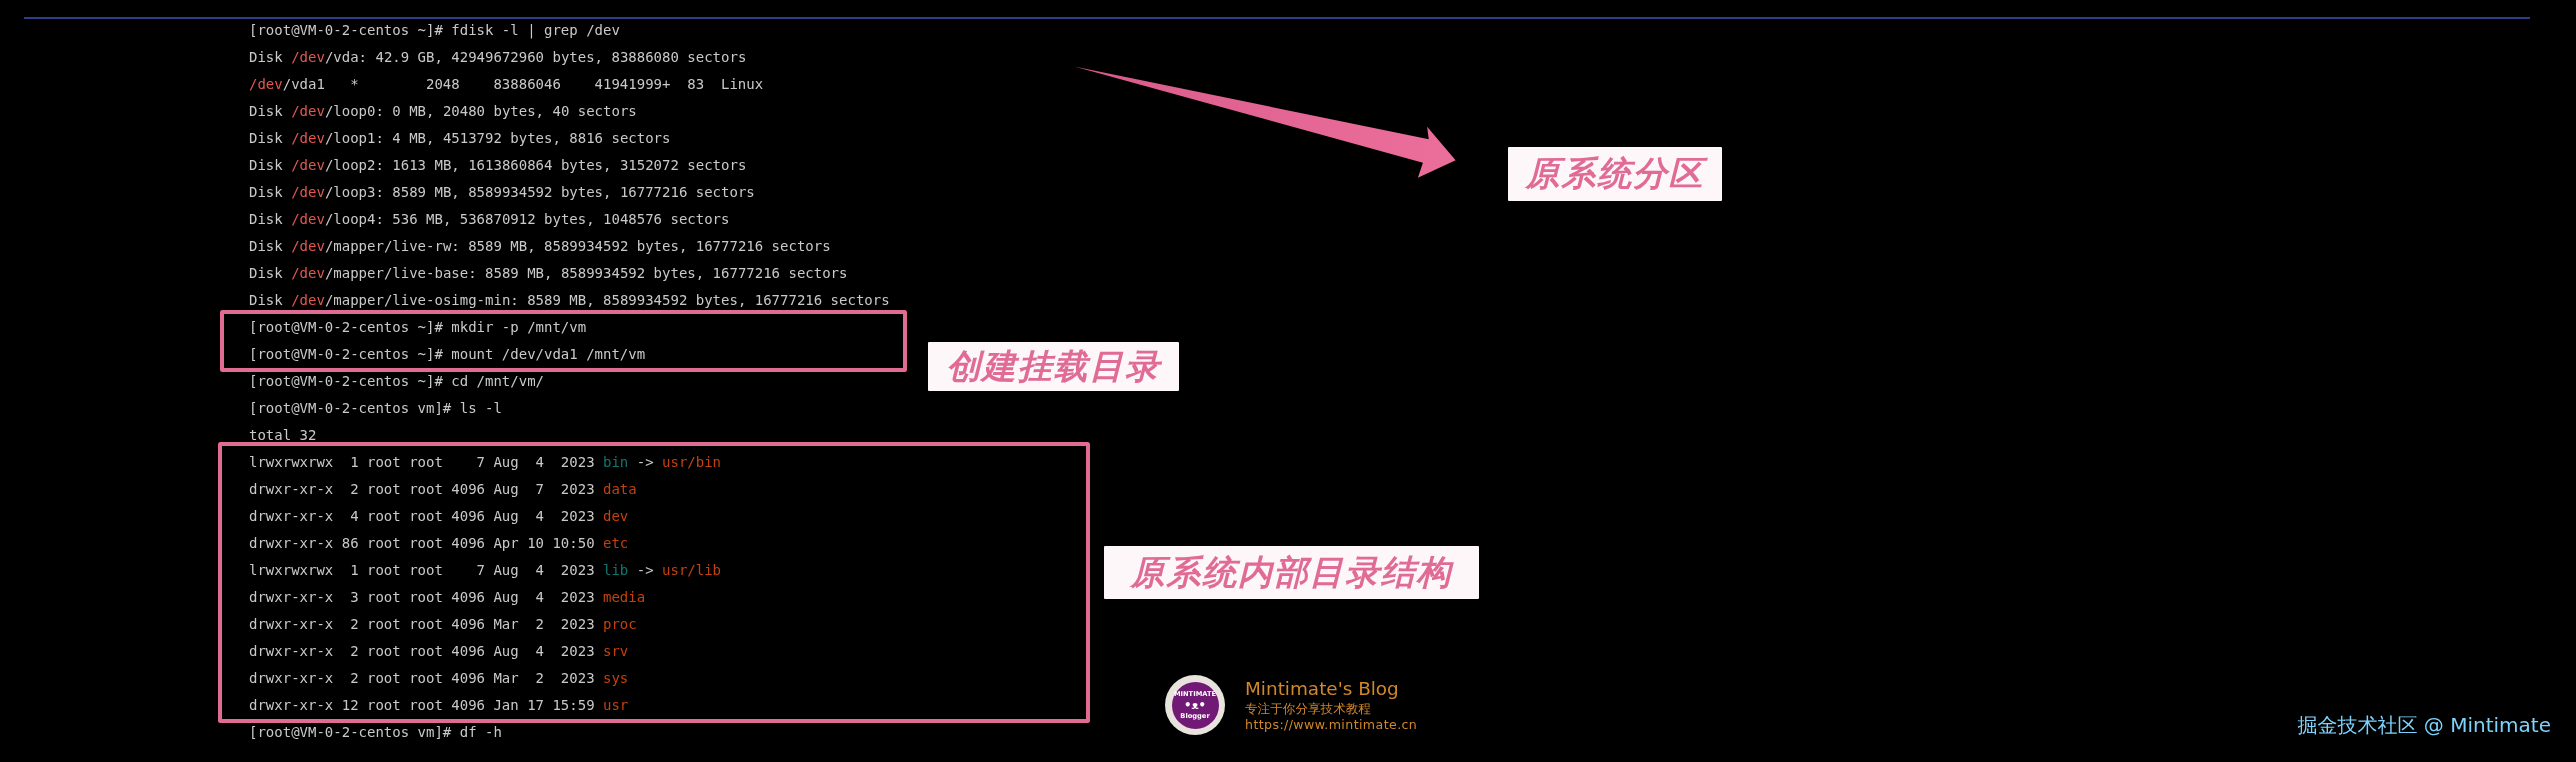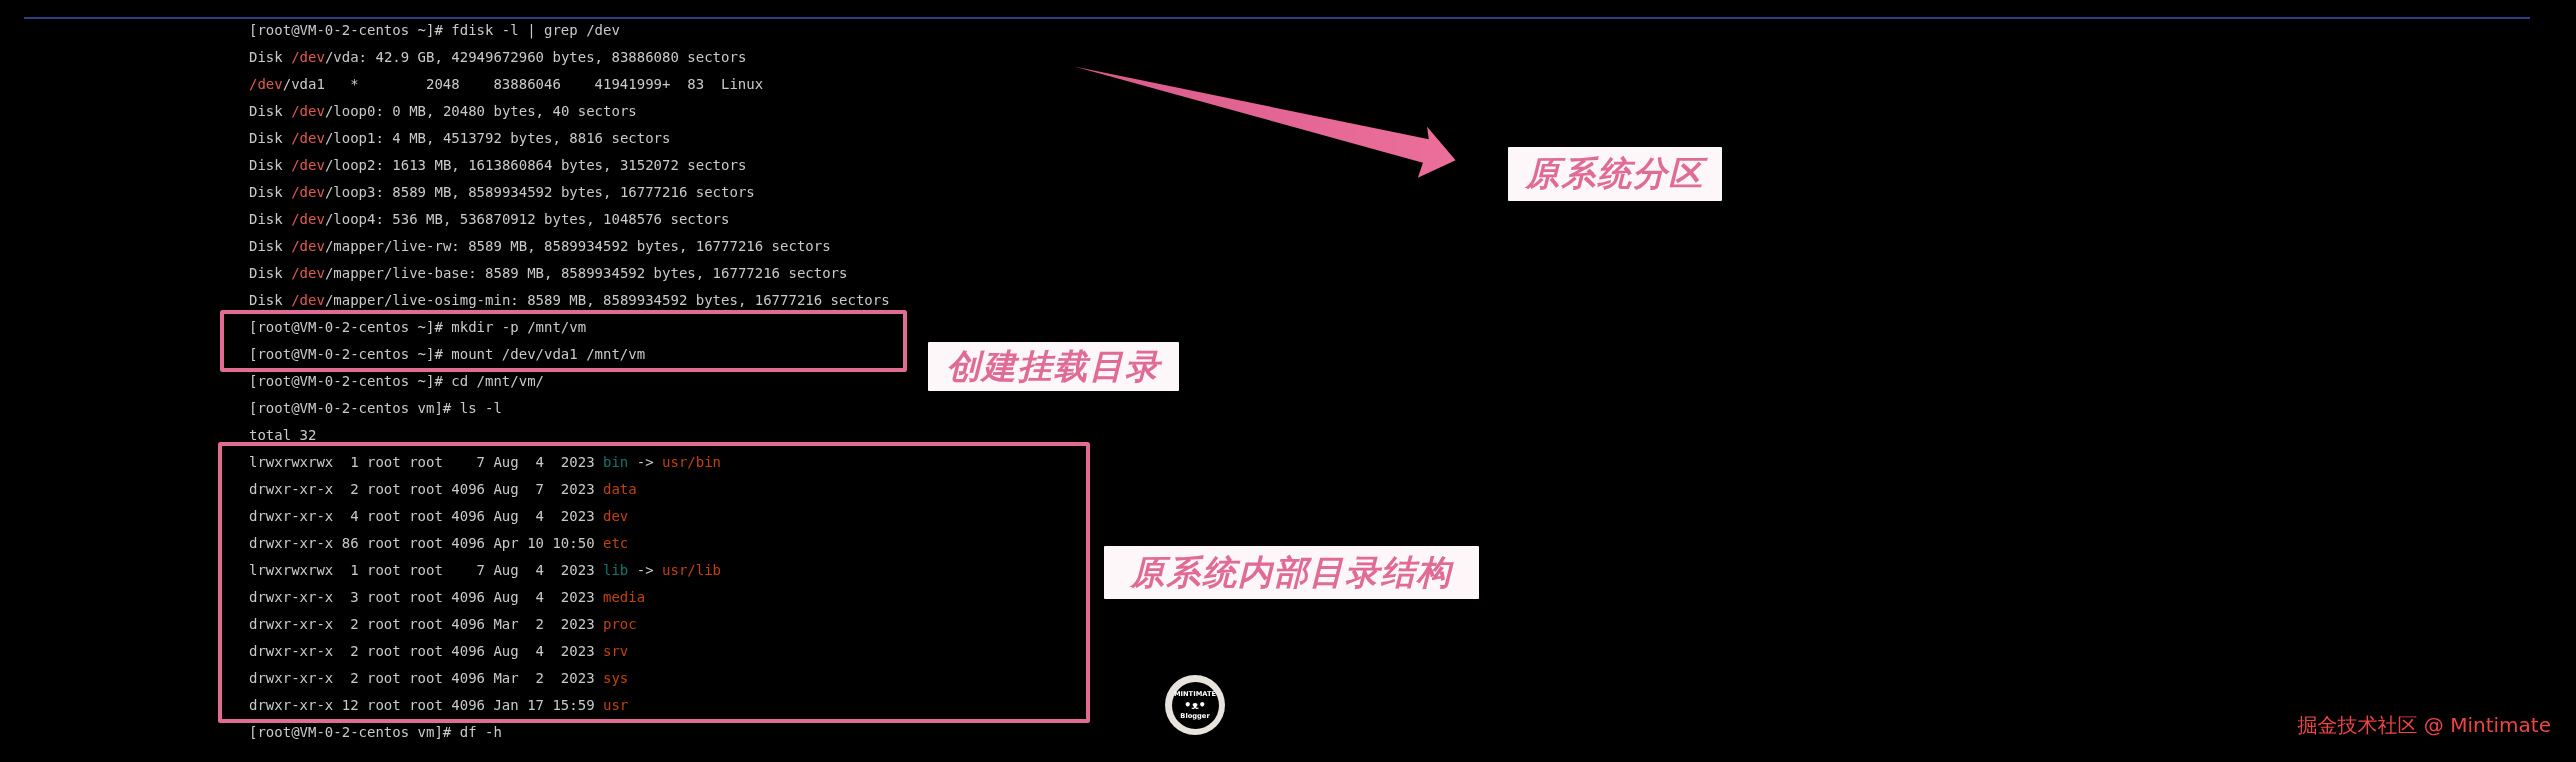--- a/index.html
+++ b/index.html
@@ -11,27 +11,27 @@
   .red { color:#e2584f; }
   .cyan { color:#0f766e; }
   .blue { color:#c2410c; }
   .box { position:absolute; border:4.2px solid #e06b94; border-radius:2.5px; }
   .label { position:absolute; background:#fdf7f9; border-radius:1px; color:#e06b94;
            font-family:"DejaVu Sans","Liberation Sans",sans-serif; font-weight:bold;
            font-size:34px; display:flex; align-items:center; justify-content:center; letter-spacing:1.7px; font-style:italic; }
   .arrow { position:absolute; left:0; top:0; }
   .blog { position:absolute; left:1165px; top:675px; display:flex; align-items:center; gap:20px; }
   .blog-logo { width:60px; height:60px; border-radius:50%; background:#e8e4dd; display:flex; align-items:center; justify-content:center; }
-  .blog-logo .inner { width:47px; height:47px; border-radius:50%; background:#000000; color:#fff;
+  .blog-logo .inner { width:47px; height:47px; border-radius:50%; background:#701a75; color:#fff;
                       font-family:"DejaVu Sans",sans-serif; font-size:6.7px; font-weight:bold; display:flex; flex-direction:column; align-items:center; justify-content:center; }
   .blog-text { display:flex; flex-direction:column; color:#d1872b; font-family:"DejaVu Sans","Liberation Sans",sans-serif; }
   .blog-title { font-size:18.4px; line-height:22px; }
   .blog-sub { font-size:12.6px; line-height:17px; }
   .blog-url { font-size:12.6px; line-height:15px; letter-spacing:0.4px; }
-  .watermark { position:absolute; right:25px; top:712px; color:#ef4444; font-family:"DejaVu Sans","Liberation Sans",sans-serif; font-size:20px; }
+  .watermark { position:absolute; right:25px; top:712px; color:#7dd3fc; font-family:"DejaVu Sans","Liberation Sans",sans-serif; font-size:20px; }
 </style>
 </head>
 <body>
 
 <div class="topline"></div>
 
 <div class="term" id="term"><div class="line"><span>[root@VM-0-2-centos ~]# fdisk -l | grep /dev</span></div><div class="line"><span>Disk </span><span class="red">/dev</span><span>/vda: 42.9 GB, 42949672960 bytes, 83886080 sectors</span></div><div class="line"><span class="red">/dev</span><span>/vda1   *        2048    83886046    41941999+  83  Linux</span></div><div class="line"><span>Disk </span><span class="red">/dev</span><span>/loop0: 0 MB, 20480 bytes, 40 sectors</span></div><div class="line"><span>Disk </span><span class="red">/dev</span><span>/loop1: 4 MB, 4513792 bytes, 8816 sectors</span></div><div class="line"><span>Disk </span><span class="red">/dev</span><span>/loop2: 1613 MB, 1613860864 bytes, 3152072 sectors</span></div><div class="line"><span>Disk </span><span class="red">/dev</span><span>/loop3: 8589 MB, 8589934592 bytes, 16777216 sectors</span></div><div class="line"><span>Disk </span><span class="red">/dev</span><span>/loop4: 536 MB, 536870912 bytes, 1048576 sectors</span></div><div class="line"><span>Disk </span><span class="red">/dev</span><span>/mapper/live-rw: 8589 MB, 8589934592 bytes, 16777216 sectors</span></div><div class="line"><span>Disk </span><span class="red">/dev</span><span>/mapper/live-base: 8589 MB, 8589934592 bytes, 16777216 sectors</span></div><div class="line"><span>Disk </span><span class="red">/dev</span><span>/mapper/live-osimg-min: 8589 MB, 8589934592 bytes, 16777216 sectors</span></div><div class="line"><span>[root@VM-0-2-centos ~]# mkdir -p /mnt/vm</span></div><div class="line"><span>[root@VM-0-2-centos ~]# mount /dev/vda1 /mnt/vm</span></div><div class="line"><span>[root@VM-0-2-centos ~]# cd /mnt/vm/</span></div><div class="line"><span>[root@VM-0-2-centos vm]# ls -l</span></div><div class="line"><span>total 32</span></div><div class="line"><span>lrwxrwxrwx  1 root root    7 Aug  4  2023 </span><span class="cyan">bin</span><span> -&gt; </span><span class="blue">usr/bin</span></div><div class="line"><span>drwxr-xr-x  2 root root 4096 Aug  7  2023 </span><span class="blue">data</span></div><div class="line"><span>drwxr-xr-x  4 root root 4096 Aug  4  2023 </span><span class="blue">dev</span></div><div class="line"><span>drwxr-xr-x 86 root root 4096 Apr 10 10:50 </span><span class="blue">etc</span></div><div class="line"><span>lrwxrwxrwx  1 root root    7 Aug  4  2023 </span><span class="cyan">lib</span><span> -&gt; </span><span class="blue">usr/lib</span></div><div class="line"><span>drwxr-xr-x  3 root root 4096 Aug  4  2023 </span><span class="blue">media</span></div><div class="line"><span>drwxr-xr-x  2 root root 4096 Mar  2  2023 </span><span class="blue">proc</span></div><div class="line"><span>drwxr-xr-x  2 root root 4096 Aug  4  2023 </span><span class="blue">srv</span></div><div class="line"><span>drwxr-xr-x  2 root root 4096 Mar  2  2023 </span><span class="blue">sys</span></div><div class="line"><span>drwxr-xr-x 12 root root 4096 Jan 17 15:59 </span><span class="blue">usr</span></div><div class="line"><span>[root@VM-0-2-centos vm]# df -h</span></div></div>
 
 <svg class="arrow" width="2576" height="763" viewBox="0 0 3074 910">
   <defs>
@@ -51,16 +51,21 @@
 <div class="label" style="left:1104px;top:546px;width:375px;height:53px;">原系统内部目录结构</div>
 
 <div class="blog">
   <div class="blog-logo">
     <div class="inner">
       <span>MINTIMATE</span>
       <span style="font-size:11.7px;">•ᴥ•</span>
       <span>Blogger</span>
     </div>
   </div>
+  <div class="blog-text">
+    <span class="blog-title">Mintimate's Blog</span>
+    <span class="blog-sub">专注于你分享技术教程</span>
+    <span class="blog-url">https://www.mintimate.cn</span>
+  </div>
 </div>
 
 <div class="watermark">掘金技术社区 @ Mintimate</div>
 
 
 </body></html>

